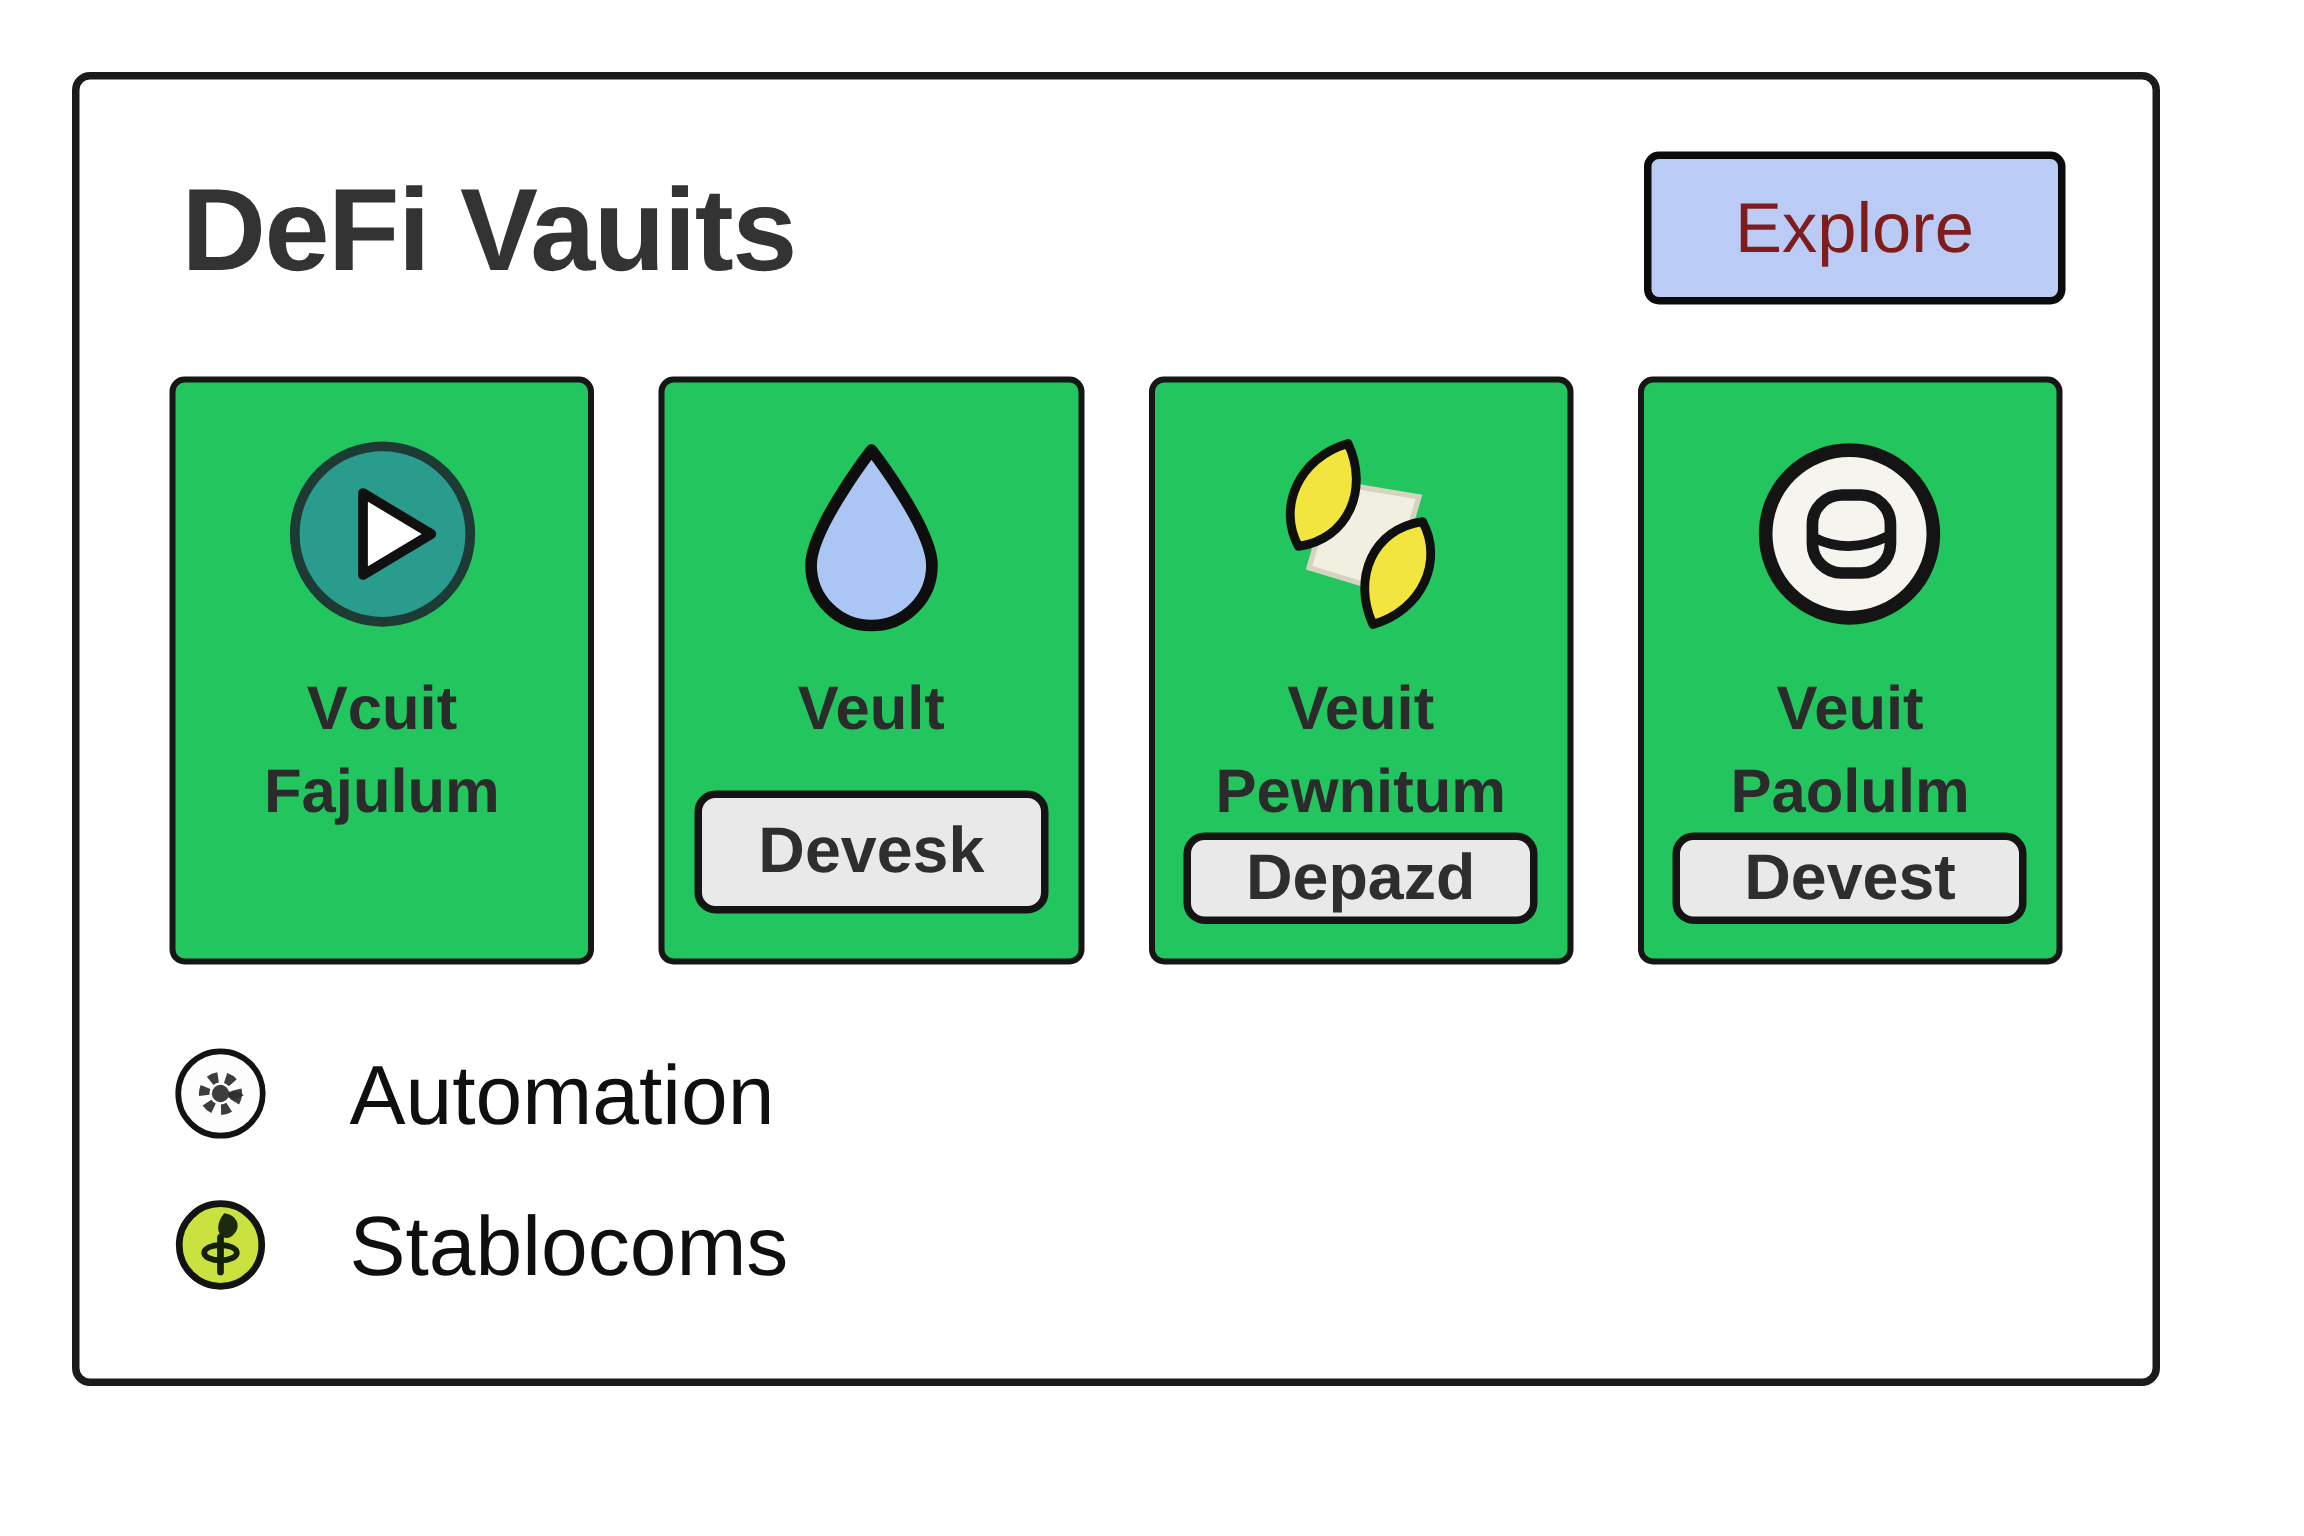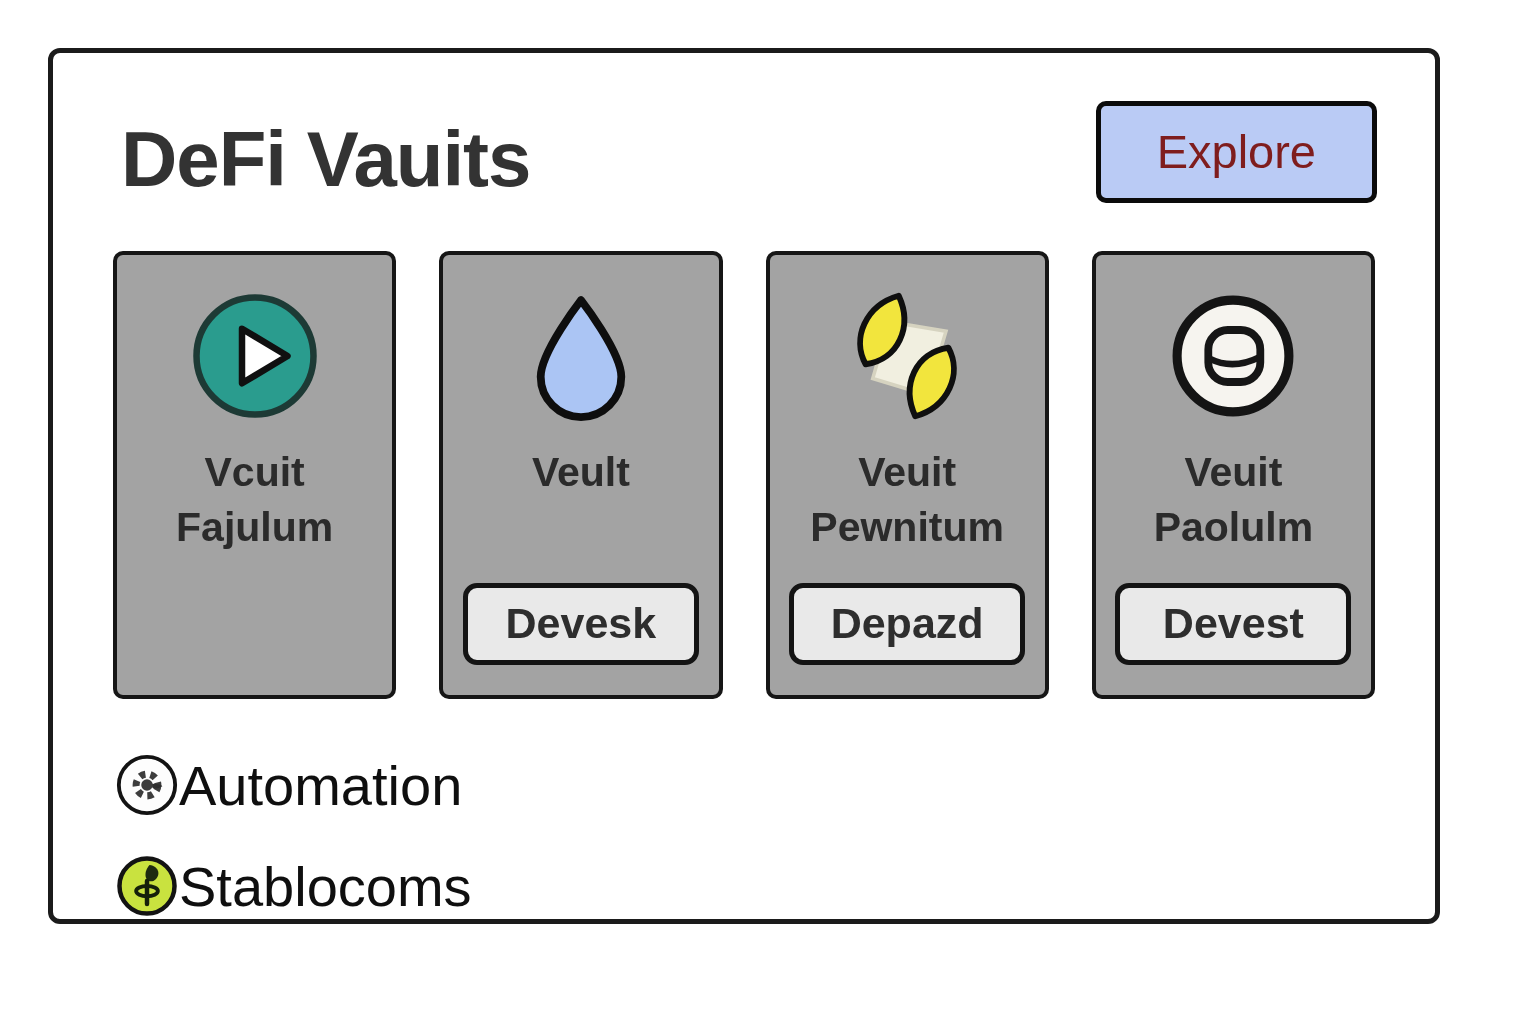--- a/index.html
+++ b/index.html
@@ -8,49 +8,49 @@
     font-family:"Liberation Sans", sans-serif;
     position:relative;overflow:hidden;
     color:var(--text-dark,#2e2e2e);
   }
   .panel{
     position:absolute;left:48px;top:48px;width:1392px;height:876px;
     box-sizing:border-box;border:5px solid var(--panel-border,#1b1b1b);
     border-radius:12px;background:#fff;
   }
   
-  .header{display:flex;justify-content:space-between;align-items:flex-end;
+  .header{display:flex;justify-content:space-between;align-items:flex-start;
     padding:44px 58px 0 68px;}
   .page-title{font-size:78px;font-weight:700;color:#333;letter-spacing:-1px;line-height:1.1;margin-top:14px;}
   .explore-btn{
     margin-top:4px;background:var(--explore-fill,#bacbf5);
     border:5px solid #0b0b0b;border-radius:10px;
     padding:20px 56px;font-size:47px;font-weight:400;color:#7f1d1d;
     font-family:"Liberation Sans", sans-serif;cursor:pointer;line-height:1.1;
   }
   
   .cards{display:flex;gap:43px;padding:0 60px;margin-top:48px;}
   .card{
-    width:296px;height:448px;box-sizing:border-box;
-    border:4px solid #161616;border-radius:10px;background:#a3a3a3;
+    width:296px;height:392px;box-sizing:border-box;
+    border:4px solid #161616;border-radius:10px;background:#22c55e;
     display:flex;flex-direction:column;align-items:center;
   }
   .card-icon{margin-top:36px;width:130px;height:130px;flex:0 0 auto;}
   .card-icon svg{width:100%;height:100%;display:block;}
   .card-label{margin-top:24px;text-align:center;font-weight:700;
     font-size:41px;line-height:1.35;color:#2b2b2b;}
   .card-btn{
     margin-top:auto;margin-bottom:30px;width:236px;height:82px;
     background:var(--button-fill,#e9e9e9);border:5px solid #141414;border-radius:14px;
     font-size:43px;font-weight:700;color:#2e2e2e;
     font-family:"Liberation Sans", sans-serif;cursor:pointer;
   }
   
   .legend{padding:0 62px;margin-top:54px;display:flex;flex-direction:column;gap:36px;}
-  .legend-row{display:flex;align-items:center;}
+  .legend-row{display:flex;align-items:center;gap:54px;}
   .legend-icon{width:64px;height:64px;flex:0 0 auto;}
   .legend-icon svg{width:100%;height:100%;display:block;}
   .legend-label{font-size:56px;font-weight:400;color:#0f0f0f;}
   
   .fill-teal{fill:var(--teal,#2a9c8e);}
   .fill-drop{fill:var(--drop-blue,#abc5f4);}
   .fill-lemon{fill:var(--lemon-yellow,#f2e53d);}
   .fill-lime{fill:var(--lime,#c9e23f);}
 </style>
 </head>

